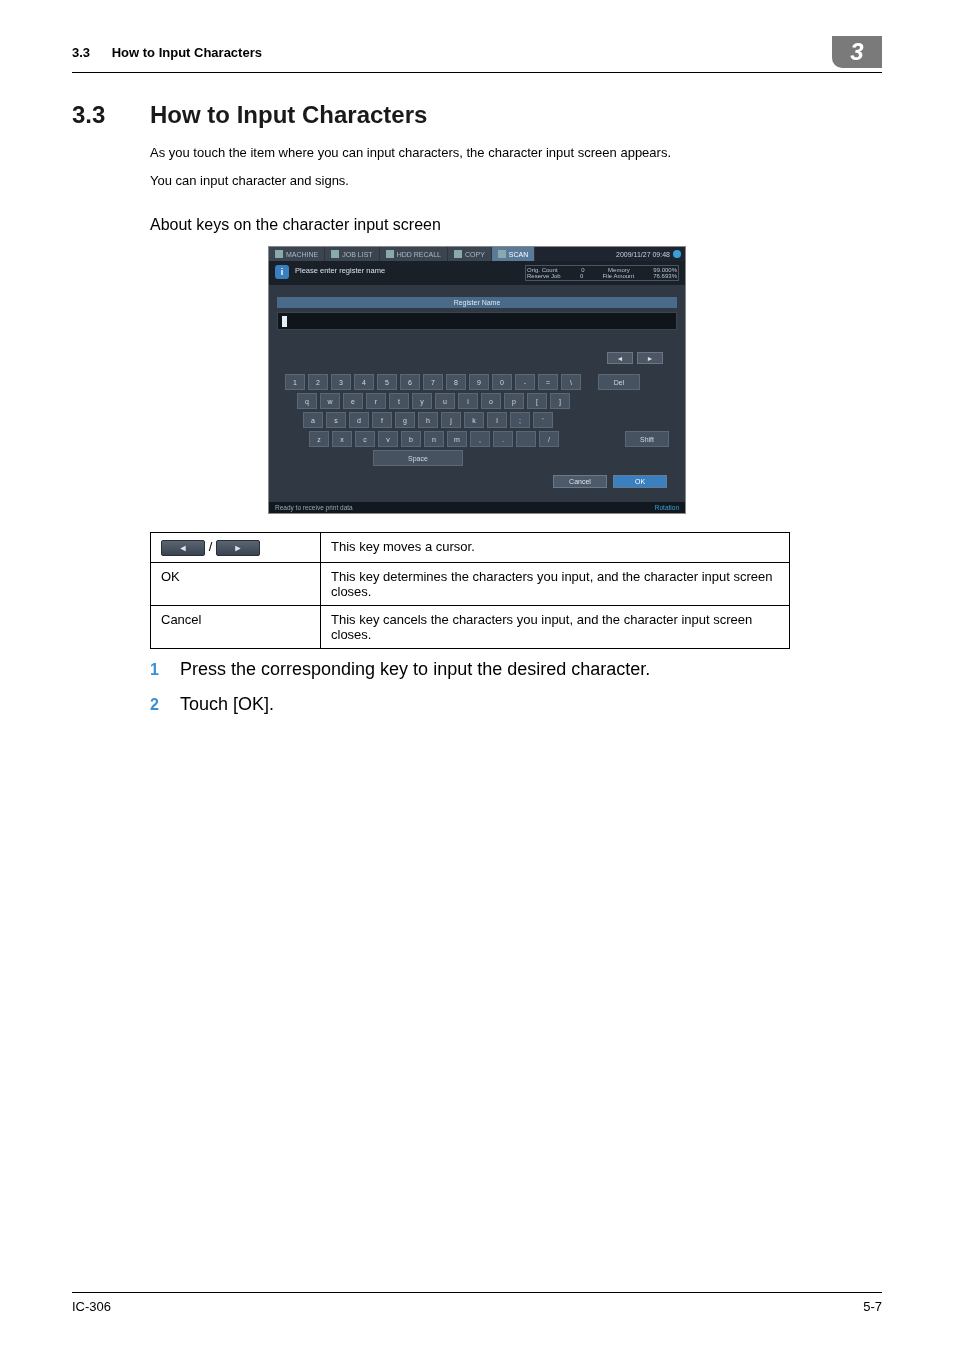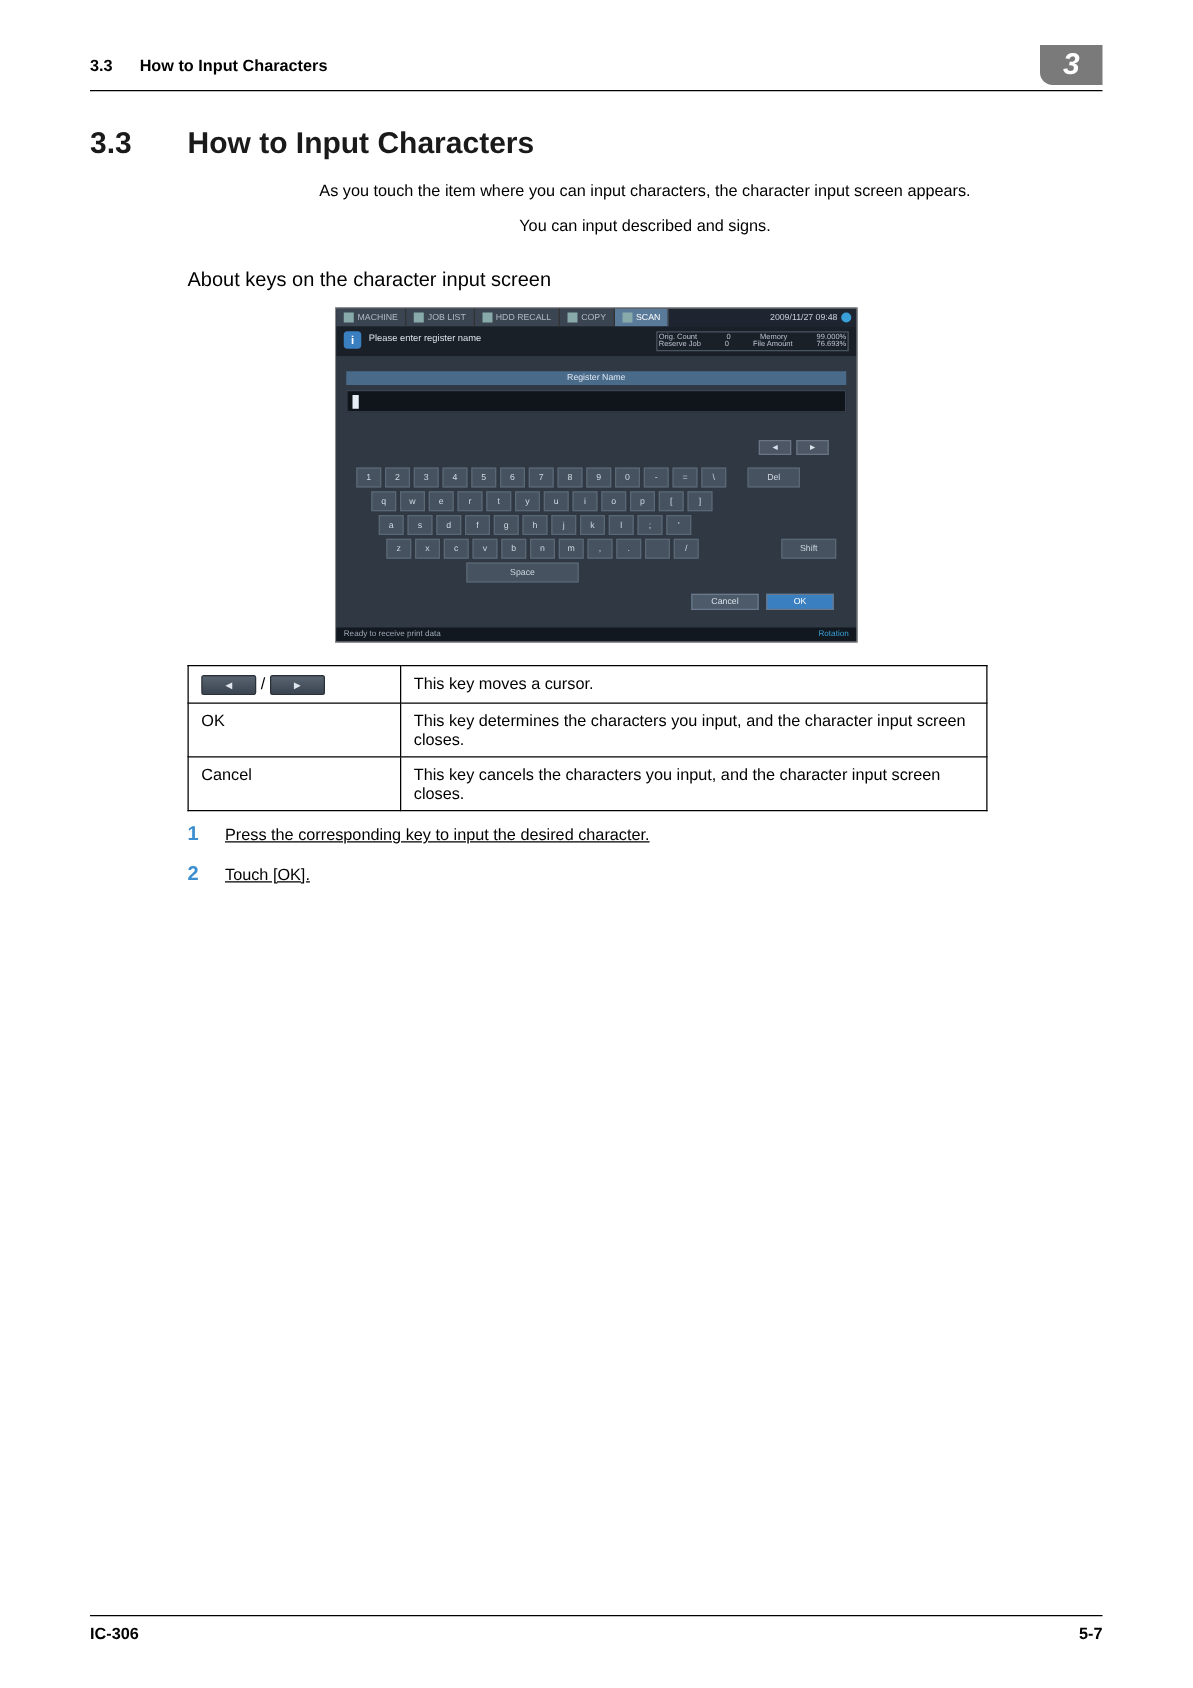--- a/index.html
+++ b/index.html
@@ -59,21 +59,20 @@
     font-weight: bold;
     color: #1a1a1a;
   }
   .body-indent {
     margin-left: 78px;
   }
   .para {
     font-size: 13px;
     line-height: 1.5;
     margin-bottom: 8px;
-    text-align: center;
   }
   .subheading {
     font-size: 16px;
     font-weight: normal;
     margin-top: 26px;
     margin-bottom: 10px;
   }
 
   
   .device-screen {
@@ -293,39 +292,38 @@
     display: flex;
     align-items: baseline;
     margin-bottom: 14px;
   }
   .step-num {
     color: #3b8fd1;
     font-weight: bold;
     font-size: 16px;
     width: 30px;
   }
-  .step-text { font-size: 13px; text-decoration: underline; }
+  .step-text { font-size: 18px; }
   .step-sub {
     margin-left: 30px;
     font-size: 13px;
     margin-top: -6px;
     margin-bottom: 14px;
   }
 
   .footer {
     position: absolute;
     bottom: 36px;
     left: 72px;
     right: 72px;
     display: flex;
     justify-content: space-between;
     font-size: 13px;
     border-top: 1px solid #000;
     padding-top: 6px;
-    font-weight: bold;
   }
 </style>
 </head>
 <body>
 
 <div class="page">
   <div class="header-row">
     <div class="header-left">
       <span class="header-sec">3.3</span>
       <span>How to Input Characters</span>
@@ -333,21 +331,21 @@
     <div class="chapter-badge">3</div>
   </div>
 
   <div class="section-heading">
     <div class="section-num">3.3</div>
     <div class="section-title">How to Input Characters</div>
   </div>
 
   <div class="body-indent">
     <p class="para">As you touch the item where you can input characters, the character input screen appears.</p>
-    <p class="para">You can input described and signs.</p>
+    <p class="para">You can input character and signs.</p>
 
     <div class="subheading">About keys on the character input screen</div>
   </div>
 
   <div class="device-screen">
     <div class="ds-tabs">
       <div class="ds-tab">
           <span class="ds-tab-ico"></span>
           <span>MACHINE</span>
         </div>

